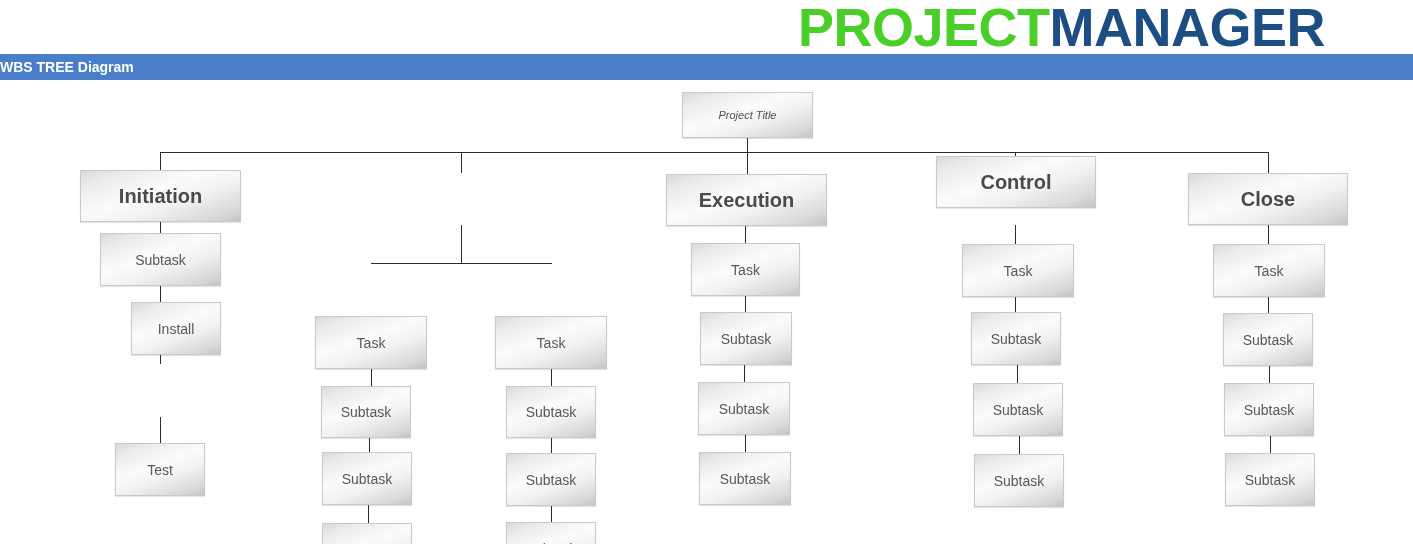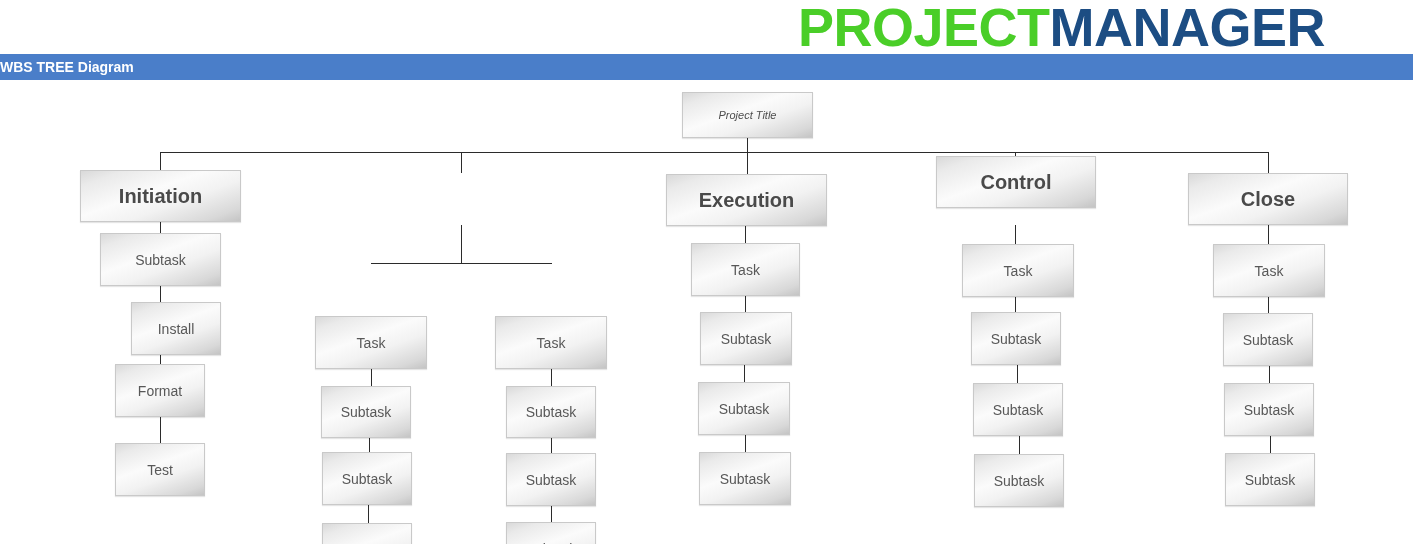--- a/index.html
+++ b/index.html
@@ -143,21 +143,20 @@
     <div class="vline" style="left:160px; top:72px; height:18px;"></div>
     <div class="node phase" style="left:80px; top:90px; width:161px; height:52px;">Initiation</div>
 
     <div class="vline" style="left:160px; top:142px; height:11px;"></div>
     <div class="node leaf" style="left:100px; top:153px; width:121px; height:53px;">Subtask</div>
 
     <div class="vline" style="left:160px; top:206px; height:16px;"></div>
     <div class="node leaf" style="left:115px; top:222px; width:90px; height:53px;margin-left:16px;">Install</div>
 
     <div class="vline" style="left:160px; top:275px; height:9px;"></div>
-    <div class="node leaf" style="left:115px; top:284px; width:90px; height:53px;">Format</div>
 
     <div class="vline" style="left:160px; top:337px; height:26px;"></div>
     <div class="node leaf" style="left:115px; top:363px; width:90px; height:53px;">Test</div>
 
     <div class="vline" style="left:461px; top:72px; height:21px;"></div>
 
     <div class="vline" style="left:461px; top:145px; height:38px;"></div>
     <div class="hline" style="left:371px; top:183px; width:181px;"></div>
 
     <div class="node leaf" style="left:315px; top:236px; width:112px; height:53px;">Task</div>

